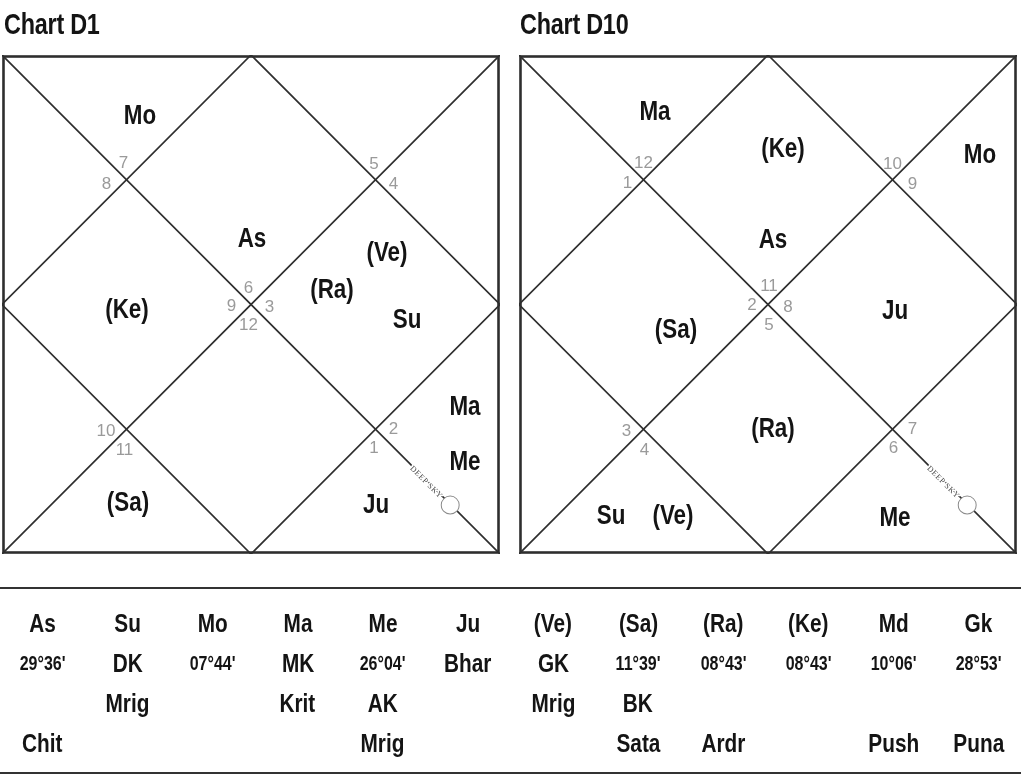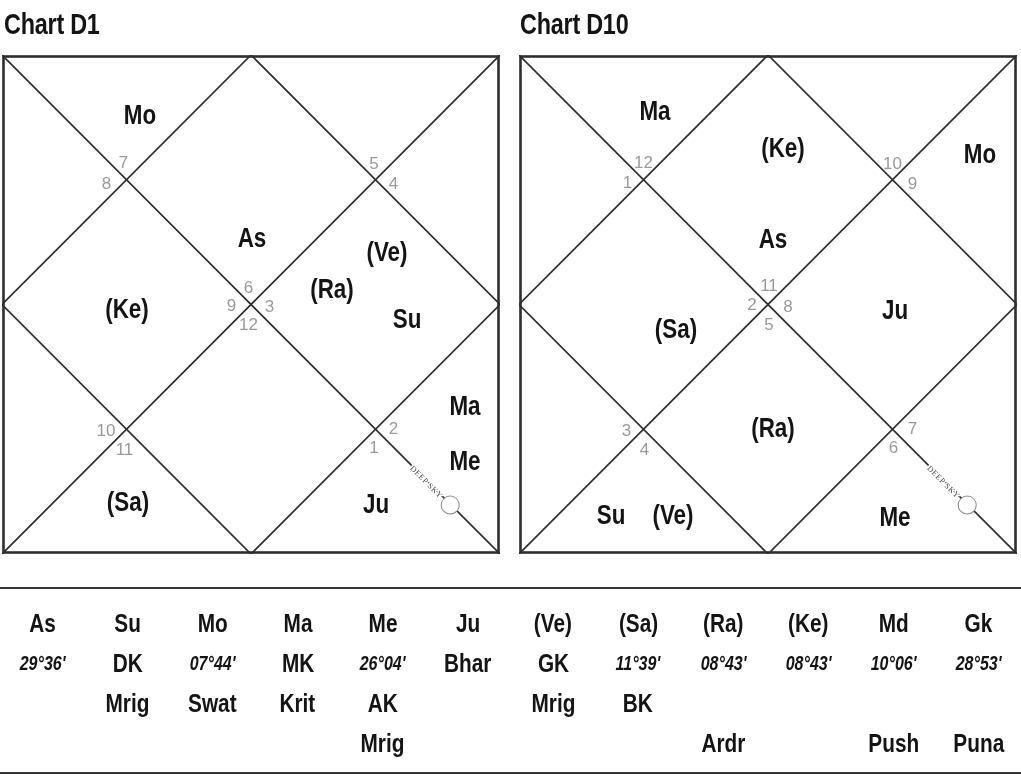--- a/index.html
+++ b/index.html
@@ -43,21 +43,21 @@
     position:absolute; top:588px; left:0; width:1021px; height:185px;
     display:flex; padding-top:15px;
   }
   .tcol { flex:1 1 0; display:flex; flex-direction:column; align-items:center; }
   .tcell {
     height:40px; display:flex; align-items:center; justify-content:center;
     font-weight:700; color:#141414; width:100%;
   }
   .tcell > span { display:inline-block; transform:scaleX(0.8); white-space:nowrap; }
   .tplanet, .tkaraka, .tnaksh { font-size:26px; }
-  .tdegree { font-size:20px;font-style:italic; }
+  .tdegree { font-size:20px; }
 </style>
 </head>
 <body>
 
 <div class="page">
 
   <div class="chart-title" style="left:4px;">Chart D1</div>
   <div class="chart-title" style="left:520px;">Chart D10</div>
 
   <div class="chart" style="left:2px; top:55px; width:498px; height:499px;">
@@ -138,42 +138,42 @@
       <div class="tcol">
         <div class="tcell tplanet">
           <span>As</span>
         </div>
         <div class="tcell tdegree">
           <span>29°36'</span>
         </div>
         <div class="tcell tkaraka">
           <span></span>
         </div>
+        <div class="tcell tnaksh">
+          <span>Chit</span>
+        </div>
       </div>
       <div class="tcol">
         <div class="tcell tplanet">
           <span>Su</span>
         </div>
         <div class="tcell tkaraka">
           <span>DK</span>
         </div>
         <div class="tcell tnaksh">
           <span>Mrig</span>
         </div>
       </div>
       <div class="tcol">
         <div class="tcell tplanet">
           <span>Mo</span>
         </div>
         <div class="tcell tdegree">
           <span>07°44'</span>
         </div>
-        <div class="tcell tnaksh">
-          <span>Swat</span>
-        </div>
       </div>
       <div class="tcol">
         <div class="tcell tplanet">
           <span>Ma</span>
         </div>
         <div class="tcell tkaraka">
           <span>MK</span>
         </div>
         <div class="tcell tnaksh">
           <span>Krit</span>
@@ -215,20 +215,23 @@
       <div class="tcol">
         <div class="tcell tplanet">
           <span>(Sa)</span>
         </div>
         <div class="tcell tdegree">
           <span>11°39'</span>
         </div>
         <div class="tcell tkaraka">
           <span>BK</span>
         </div>
+        <div class="tcell tnaksh">
+          <span>Sata</span>
+        </div>
       </div>
       <div class="tcol">
         <div class="tcell tplanet">
           <span>(Ra)</span>
         </div>
         <div class="tcell tdegree">
           <span>08°43'</span>
         </div>
         <div class="tcell tkaraka">
           <span></span>

